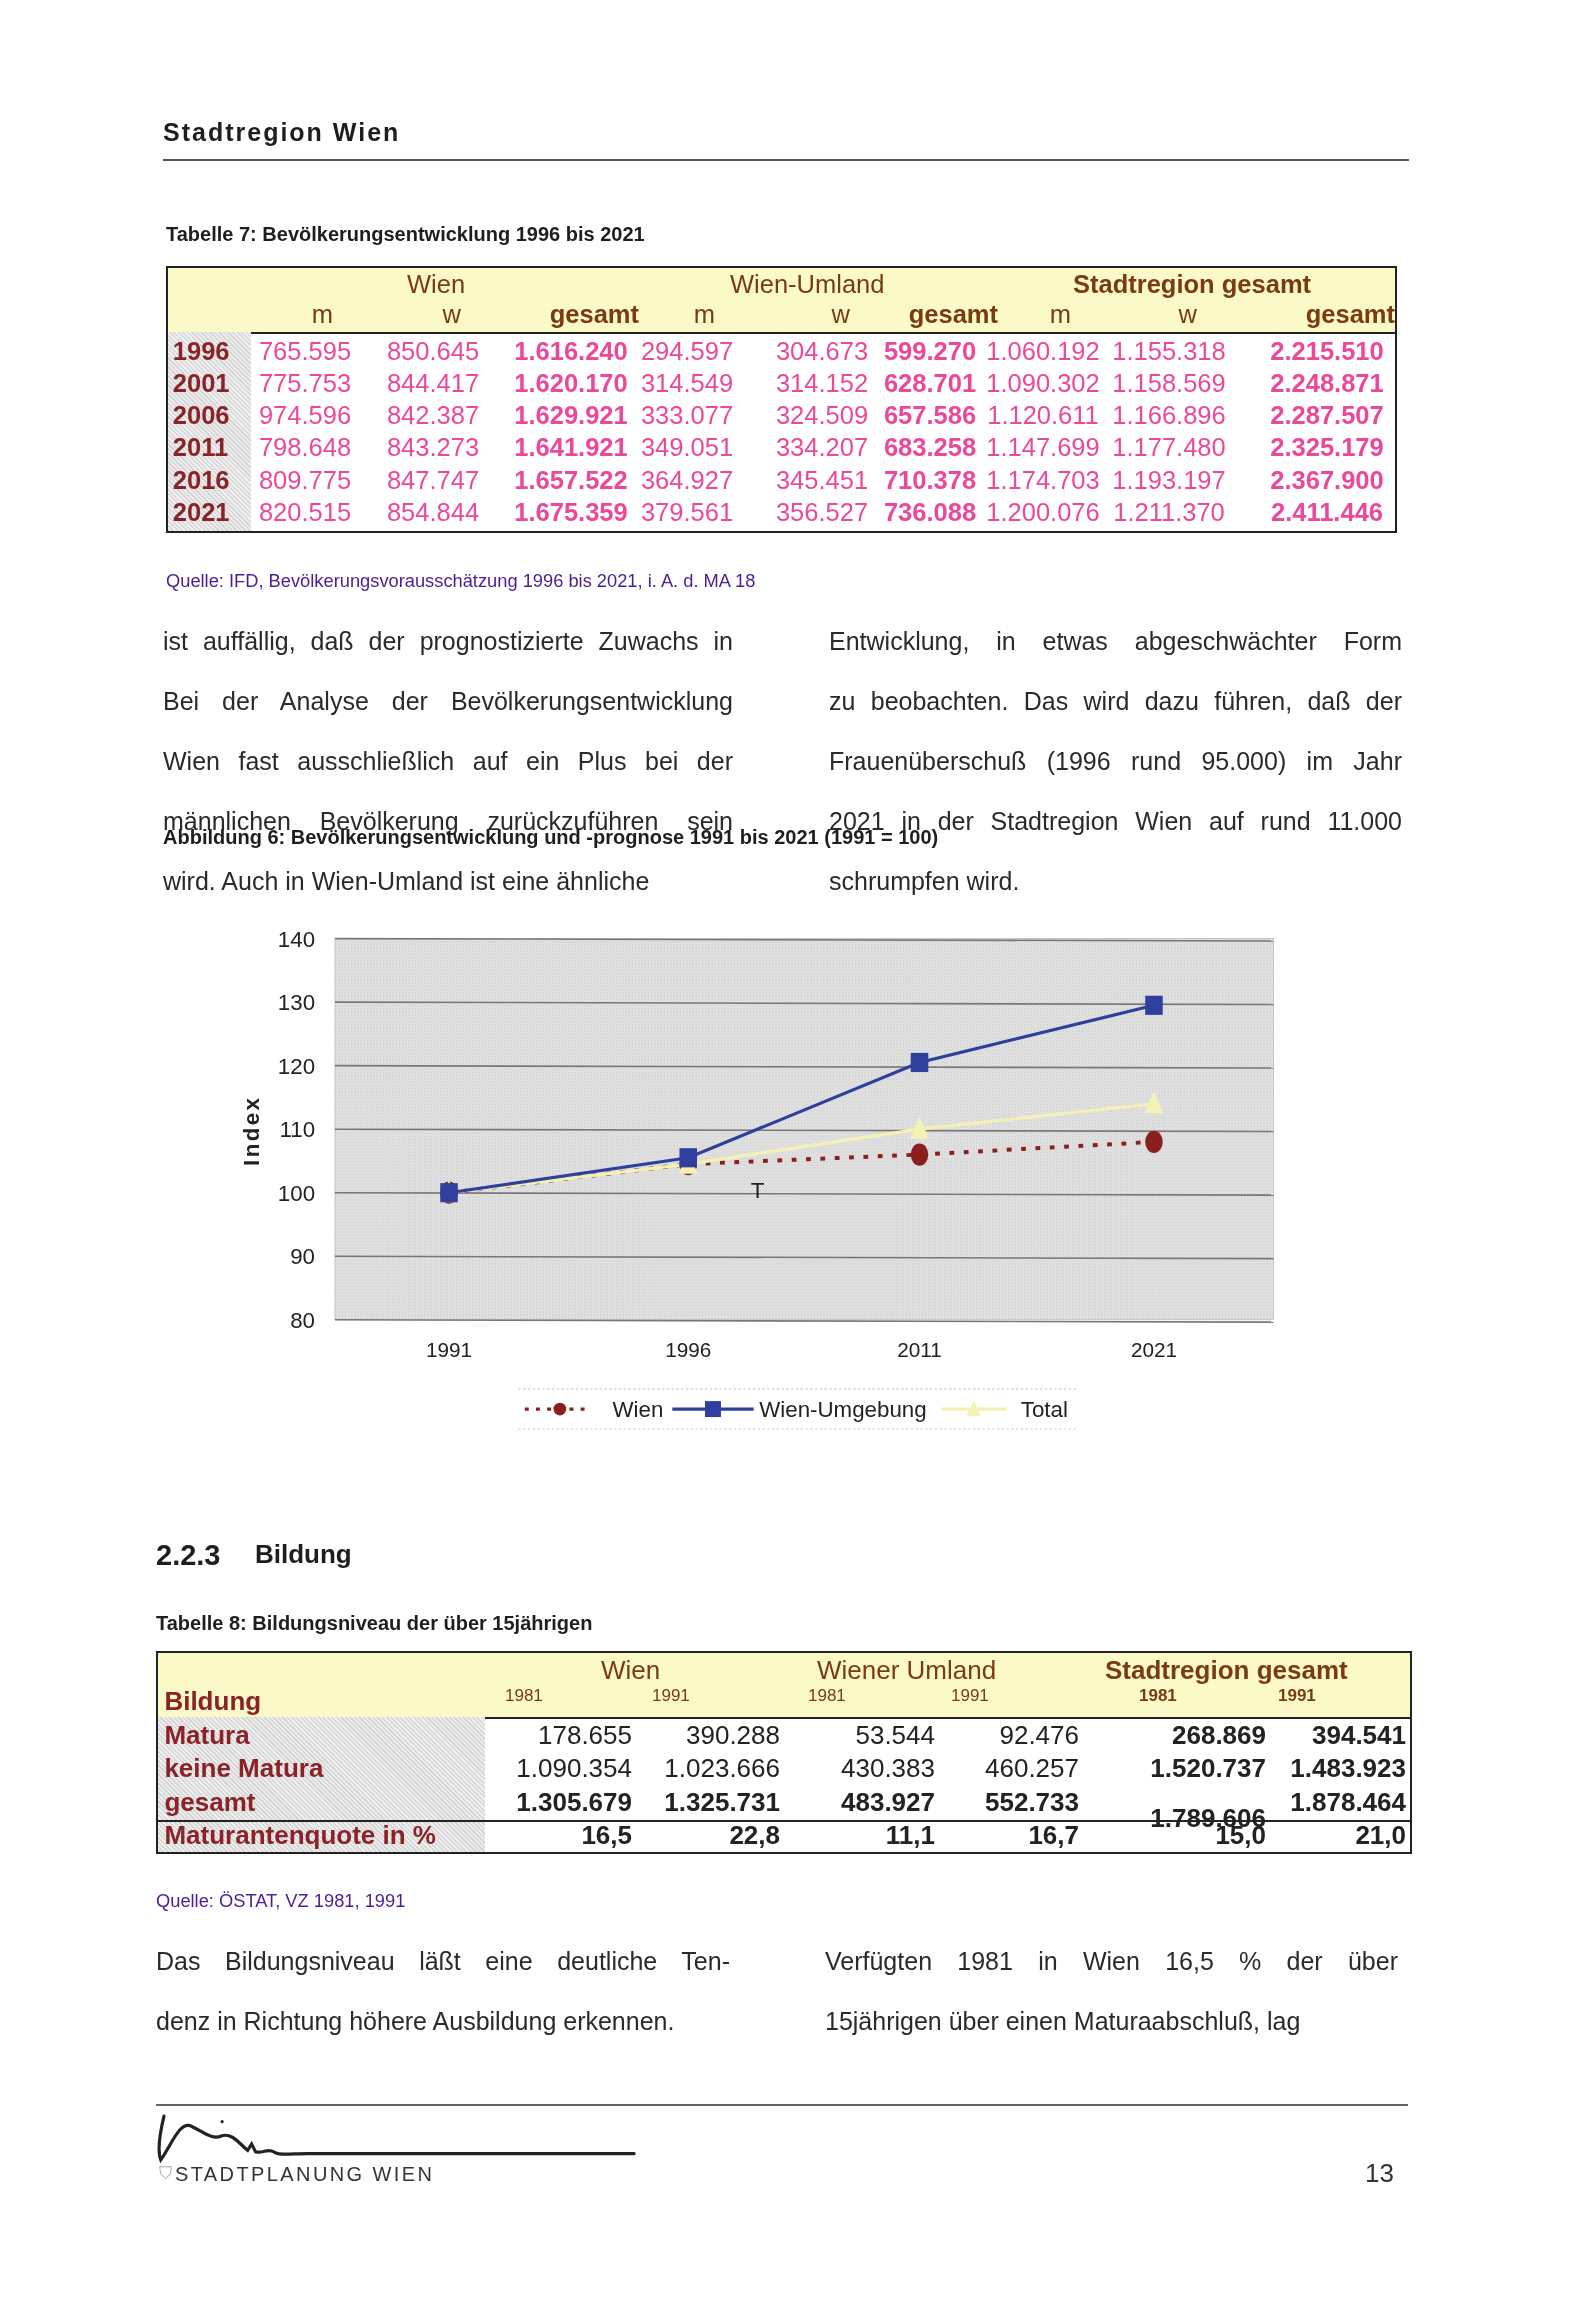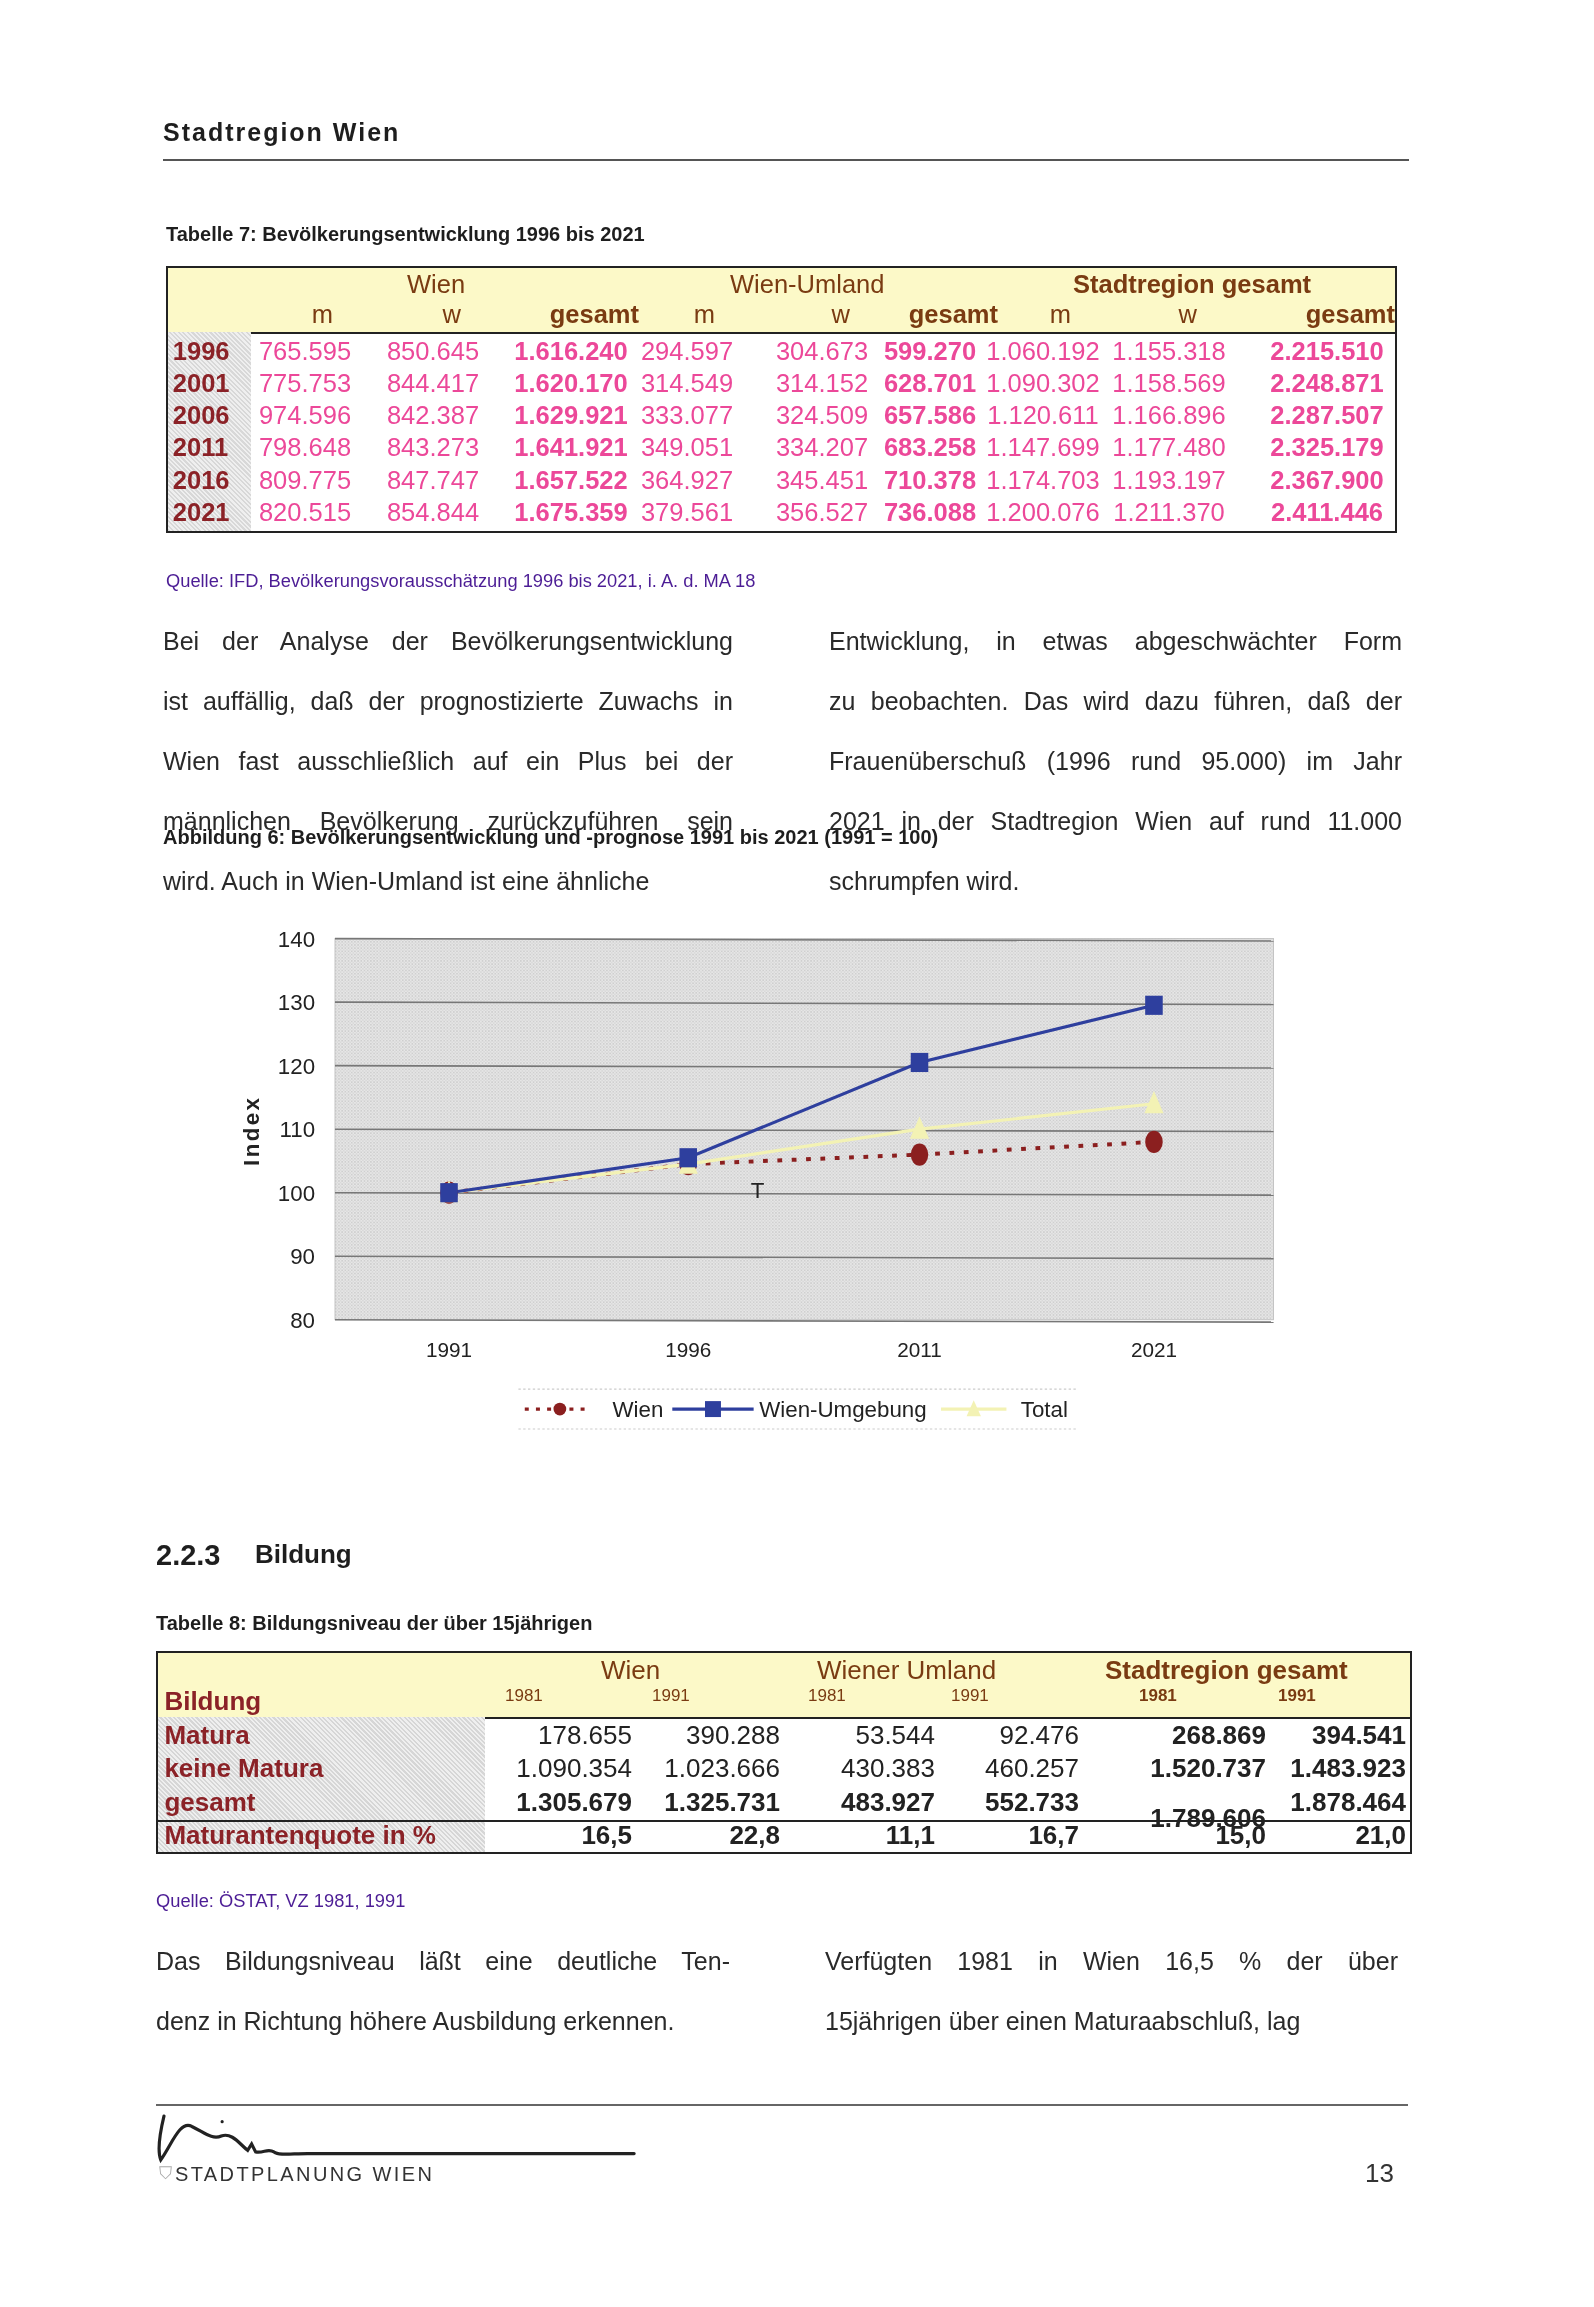--- a/index.html
+++ b/index.html
@@ -141,22 +141,22 @@
       <div class="cell b" style="top: 230px; left: 694px; width: 136px;">736.088</div>
       <div class="cell" style="top: 230px; left: 807px; width: 136px;">1.200.076</div>
       <div class="cell" style="top: 230px; left: 933px; width: 136px;">1.211.370</div>
       <div class="cell b" style="top: 230px; left: 1091px; width: 136px;">2.411.446</div>
     </div>
 </div>
 
 <div class="abs source" style="left:166px; top:570px;">Quelle: IFD, Bevölkerungsvorausschätzung 1996 bis 2021, i. A. d. MA 18</div>
 
 <div class="abs para" id="p1-left" style="left:163px; top:626px; width:570px;">
+    <div class="para" style="position: relative;">ist auffällig, daß der prognostizierte Zuwachs in</div>
     <div class="para" style="position: relative;">Bei der Analyse der Bevölkerungsentwicklung</div>
-    <div class="para" style="position: relative;">ist auffällig, daß der prognostizierte Zuwachs in</div>
     <div class="para" style="position: relative;">Wien fast ausschließlich auf ein Plus bei der</div>
     <div class="para" style="position: relative;">männlichen Bevölkerung zurückzuführen sein</div>
     <div class="para last" style="position: relative;">wird. Auch in Wien-Umland ist eine ähnliche</div>
   </div>
 <div class="abs para" id="p1-right" style="left:829px; top:626px; width:573px;">
     <div class="para" style="position: relative;">Entwicklung, in etwas abgeschwächter Form</div>
     <div class="para" style="position: relative;">zu beobachten. Das wird dazu führen, daß der</div>
     <div class="para" style="position: relative;">Frauenüberschuß (1996 rund 95.000) im Jahr</div>
     <div class="para" style="position: relative;">2021 in der Stadtregion Wien auf rund 11.000</div>
     <div class="para last" style="position: relative;">schrumpfen wird.</div>

